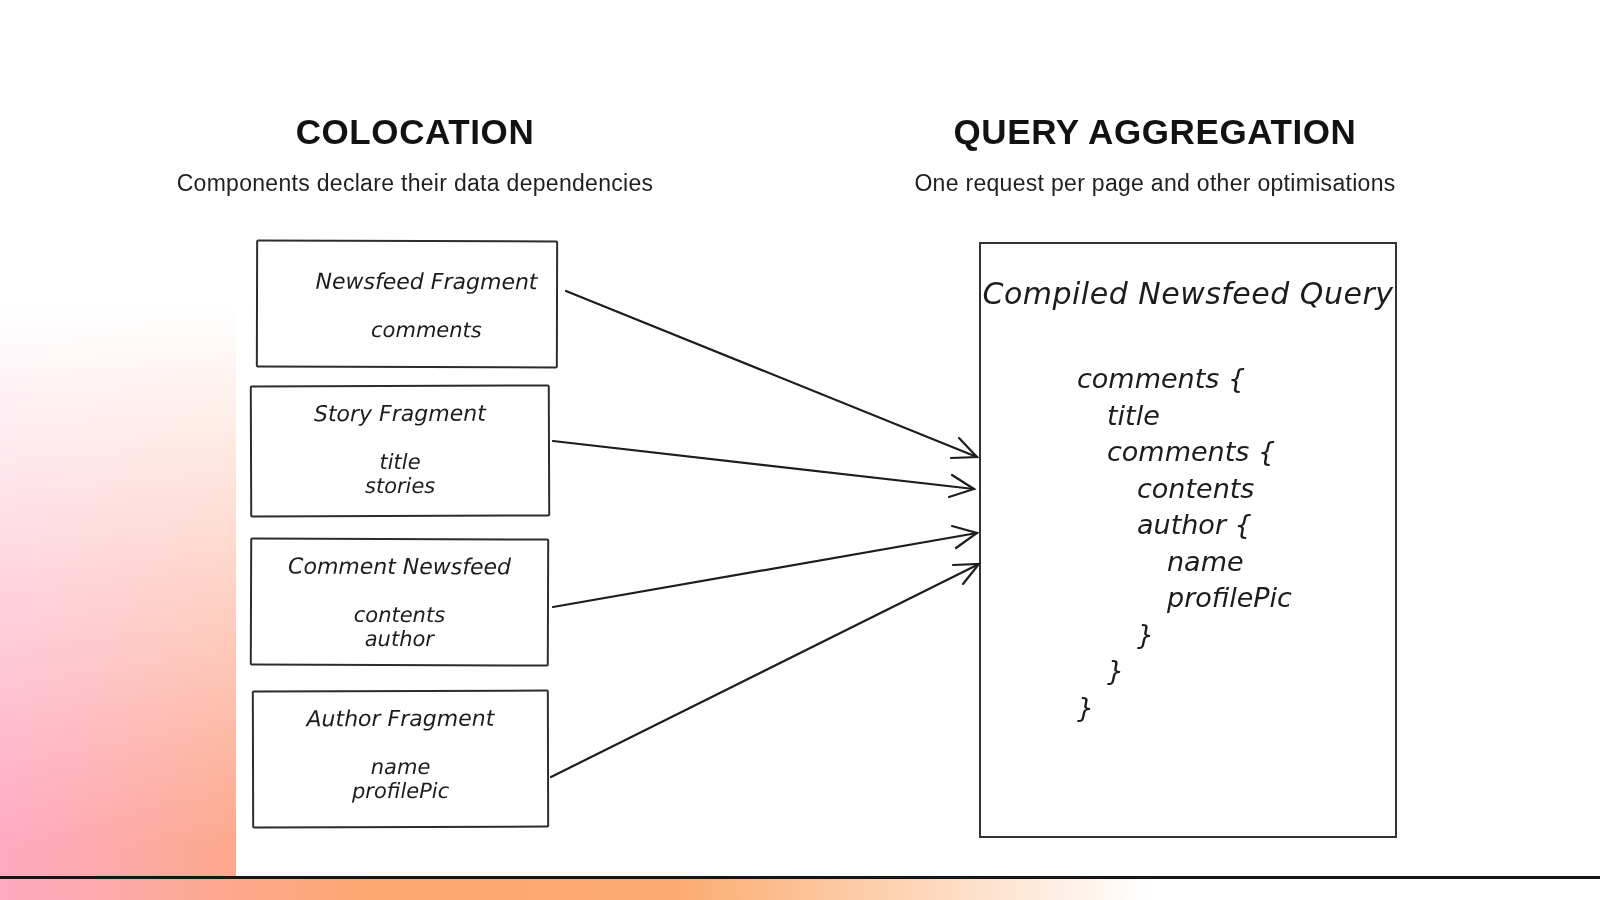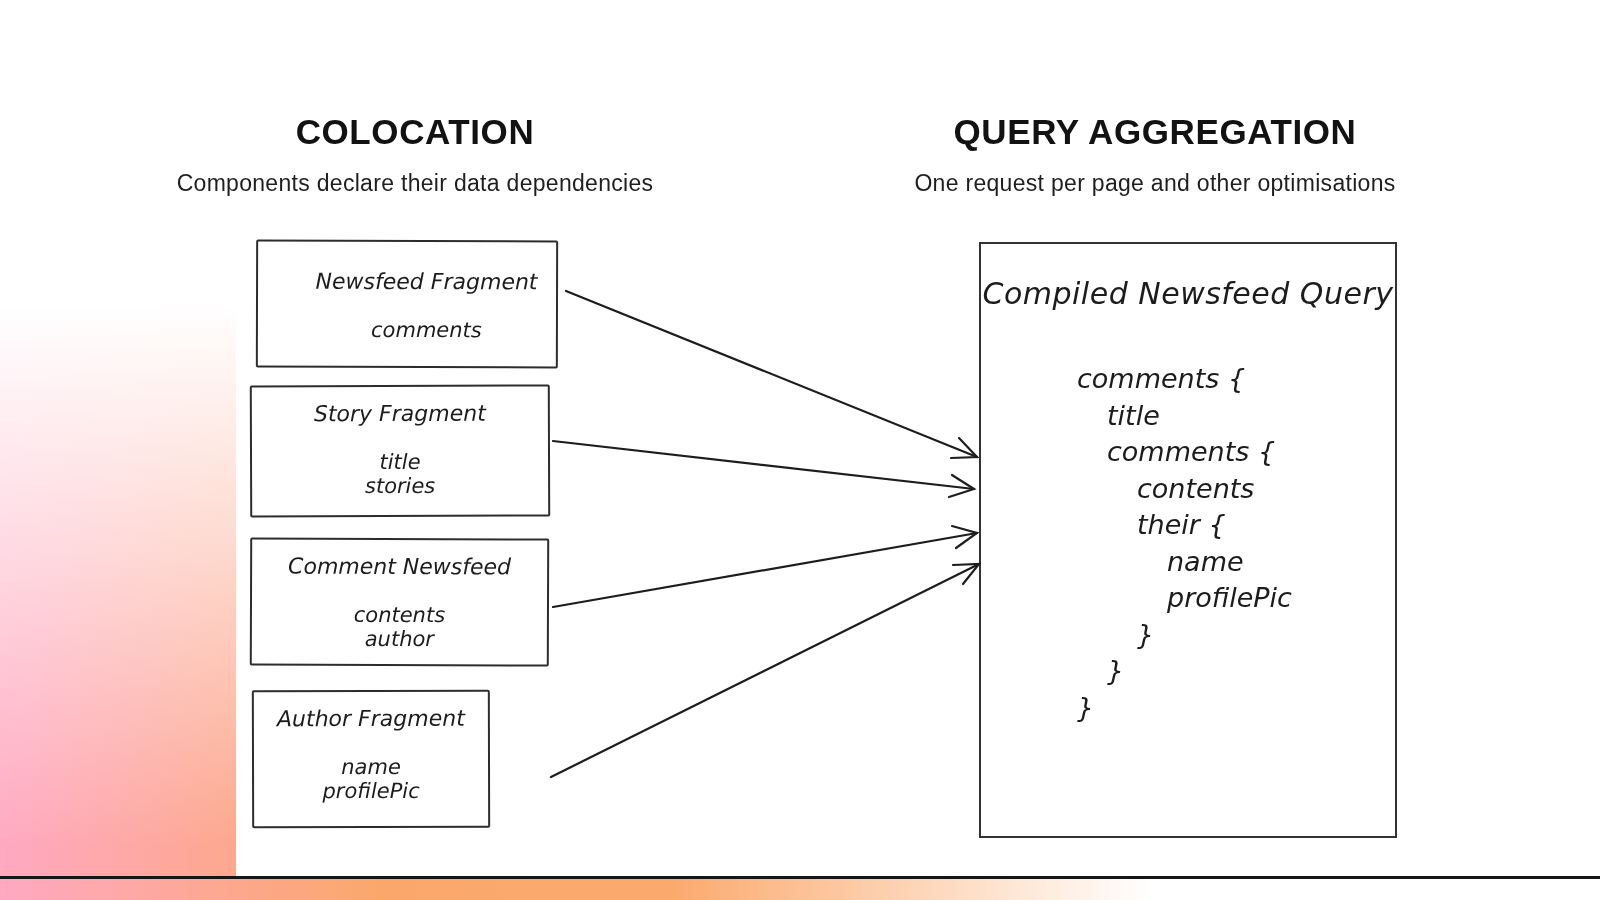--- a/index.html
+++ b/index.html
@@ -102,36 +102,36 @@
   </div>
 
   <div class="fragment-box sketch" style="left:250px; top:538px; width:299px; height:128px; transform:rotate(0.2deg);">
     <div class="frag-title">Comment Newsfeed</div>
     <div class="frag-fields">
       <div class="frag-field">contents</div>
       <div class="frag-field">author</div>
     </div>
   </div>
 
-  <div class="fragment-box sketch" style="left:252px; top:690px; width:238px; height:138px; transform:rotate(-0.15deg);">
+  <div class="fragment-box sketch" style="left:252px; top:690px; width:297px; height:138px; transform:rotate(-0.15deg);">
     <div class="frag-title">Author Fragment</div>
     <div class="frag-fields">
       <div class="frag-field">name</div>
       <div class="frag-field">profilePic</div>
     </div>
   </div>
 
   <div class="query-box">
     <div class="query-title sketch">Compiled Newsfeed Query</div>
     <div class="query-code">
       <div class="query-line sketch indent-0">comments {</div>
       <div class="query-line sketch indent-1">title</div>
       <div class="query-line sketch indent-1">comments {</div>
       <div class="query-line sketch indent-2">contents</div>
-      <div class="query-line sketch indent-2">their {</div>
+      <div class="query-line sketch indent-2">author {</div>
       <div class="query-line sketch indent-3">name</div>
       <div class="query-line sketch indent-3">profilePic</div>
       <div class="query-line sketch indent-2">}</div>
       <div class="query-line sketch indent-1">}</div>
       <div class="query-line sketch indent-0">}</div>
     </div>
   </div>
 
   <svg class="arrows-svg" width="1600" height="900" viewBox="0 0 1600 900">
     <g>

